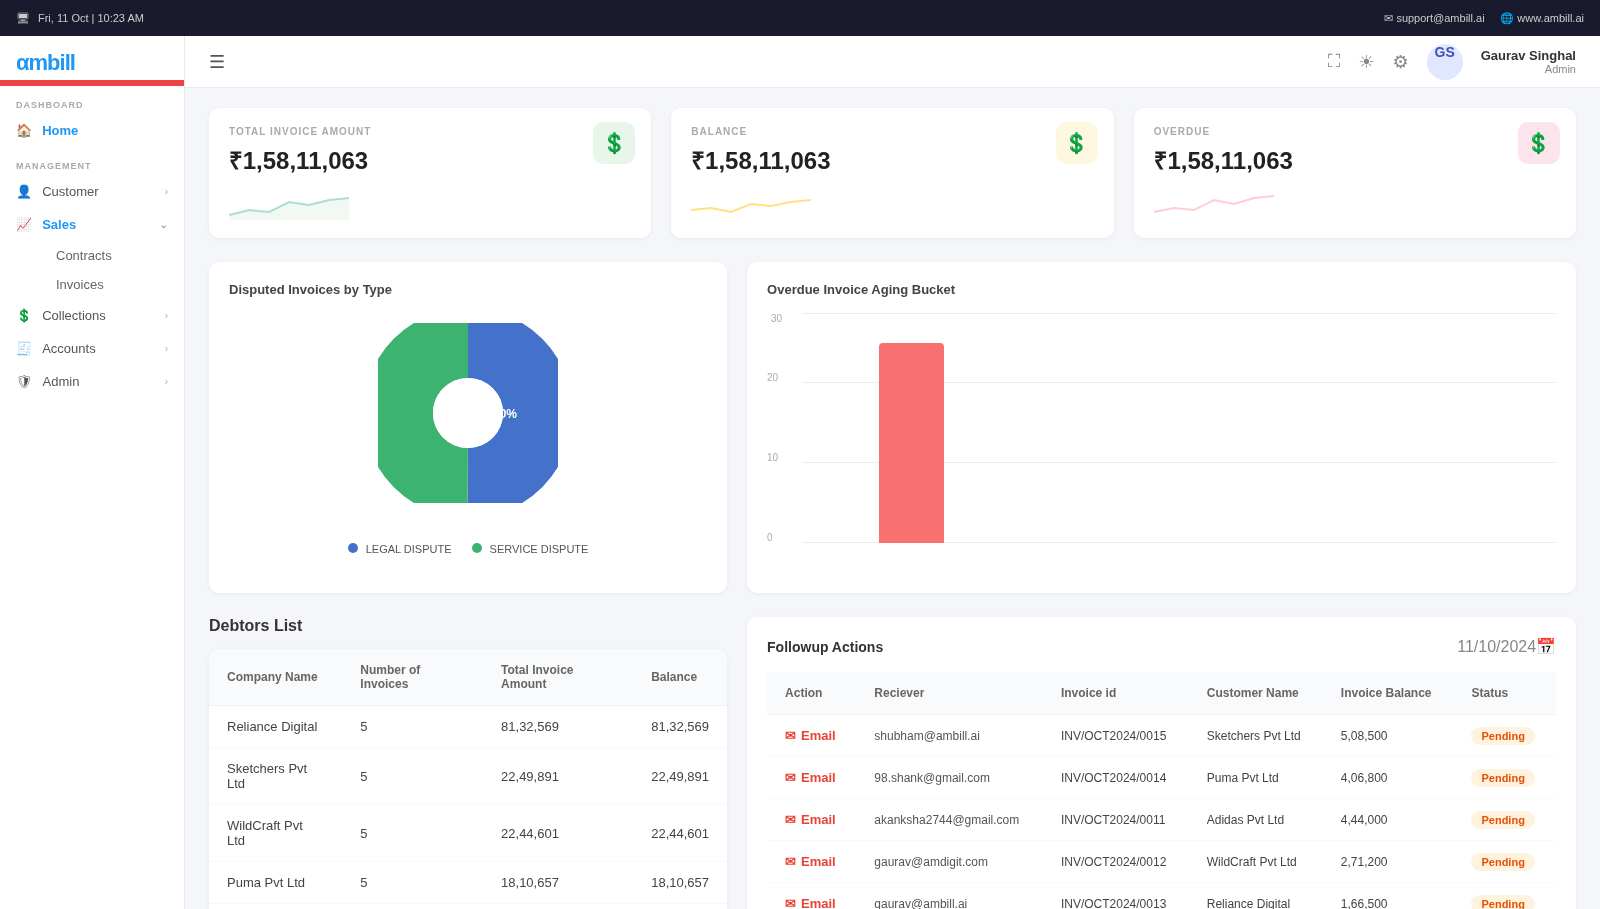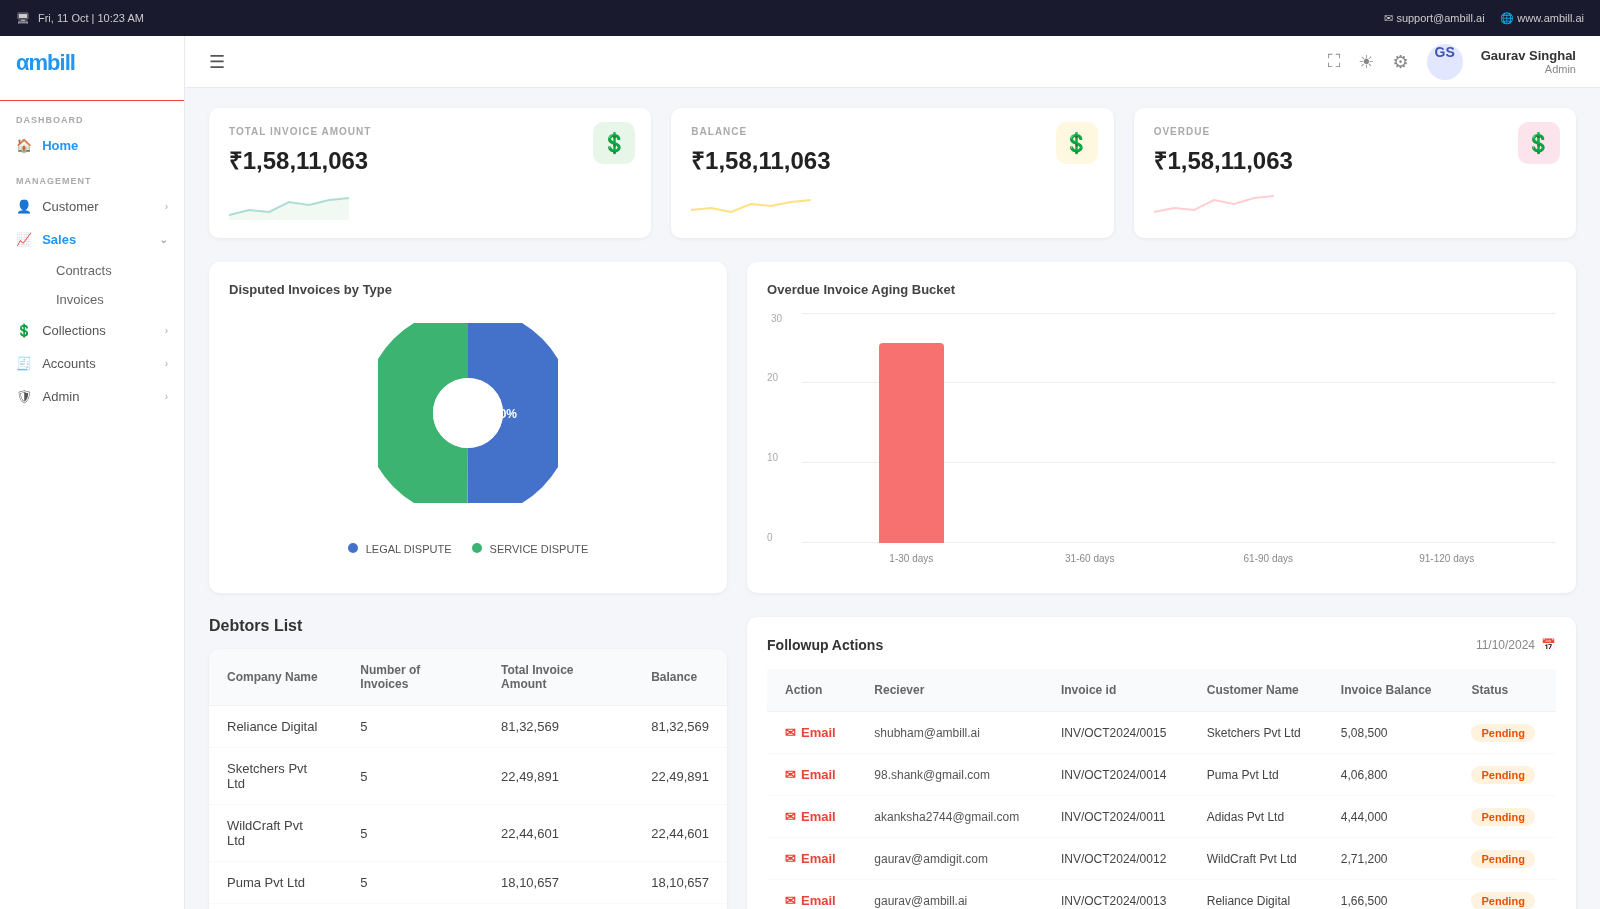--- a/index.html
+++ b/index.html
@@ -14,21 +14,21 @@
     .topbar-left { display: flex; align-items: center; gap: 8px; }
     .topbar-right { display: flex; align-items: center; gap: 16px; }
 
     
     .sidebar {
       width: 185px; background: #fff; border-right: 1px solid #e8eaf0;
       display: flex; flex-direction: column; padding-top: 36px; position: fixed;
       top: 0; left: 0; bottom: 0; z-index: 90; overflow-y: auto;
     }
     .sidebar-logo {
-      padding: 14px 16px 24px; border-bottom: 1px solid #ef4444;
+      padding: 14px 16px 4px; border-bottom: 6px solid #ef4444;
     }
     .logo-text { font-size: 22px; font-weight: 700; color: #2196f3; letter-spacing: -1px; }
     .sidebar-section-label {
       font-size: 9px; font-weight: 700; color: #aaa; letter-spacing: 1px;
       padding: 14px 16px 4px; text-transform: uppercase;
     }
     .sidebar-item {
       display: flex; align-items: center; padding: 9px 16px; cursor: pointer;
       font-size: 13px; color: #555; gap: 10px; position: relative;
     }
@@ -97,21 +97,21 @@
     .table-card { background: #fff; border-radius: 10px; overflow: hidden; box-shadow: 0 1px 4px rgba(0,0,0,0.06); }
     table { width: 100%; border-collapse: collapse; font-size: 13px; }
     thead tr { background: #f9fafc; }
     th { padding: 14px 18px; text-align: left; font-size: 12px; font-weight: 600; color: #666; border-bottom: 1px solid #f0f2f5; }
     td { padding: 13px 18px; color: #444; border-bottom: 1px solid #f8f9fc; }
     tbody tr:last-child td { border-bottom: none; }
 
     
     .followup-header { display: flex; align-items: center; justify-content: space-between; margin-bottom: 16px; }
     .followup-title { font-size: 14px; font-weight: 600; color: #333; }
-    .followup-date { font-size: 12px; color: #888; display: flex; align-items: flex-end; gap: 6px; }
+    .followup-date { font-size: 16px; color: #888; display: flex; align-items: flex-end; gap: 0; }
 
     .status-badge {
       padding: 3px 10px; border-radius: 20px; font-size: 11px; font-weight: 600;
     }
     .status-pending { background: #fff3e0; color: #e65100; }
 
     .bottom-row { display: grid; grid-template-columns: 1fr 1.6fr; gap: 20px; }
 
     
     .hamburger { font-size: 18px; color: #555; cursor: pointer; }
@@ -281,26 +281,20 @@
 
           <div style="position:absolute;left:35px;right:0;top:0;bottom:30px;display:flex;align-items:flex-end;padding:0 20px;">
             <div style="flex:1;display:flex;justify-content:center;">
               <div style="width:65px;height:200px;background:#f87171;border-radius:4px 4px 0 0;"></div>
             </div>
             <div style="flex:1;"></div>
             <div style="flex:1;"></div>
             <div style="flex:1;"></div>
           </div>
 
-          <div style="position:absolute;left:35px;right:0;bottom:0;height:30px;display:flex;align-items:center;padding:0 20px;">
-            <span style="flex:1;text-align:center;font-size:10px;color:#888;">1-30 days</span>
-            <span style="flex:1;text-align:center;font-size:10px;color:#888;">31-60 days</span>
-            <span style="flex:1;text-align:center;font-size:10px;color:#888;">61-90 days</span>
-            <span style="flex:1;text-align:center;font-size:10px;color:#888;">91-120 days</span>
-          </div>
         </div>
       </div>
     </div>
 
     <div class="bottom-row">
 
       <div>
         <div class="debtors-title">Debtors List</div>
         <div class="table-card">
           <table>

